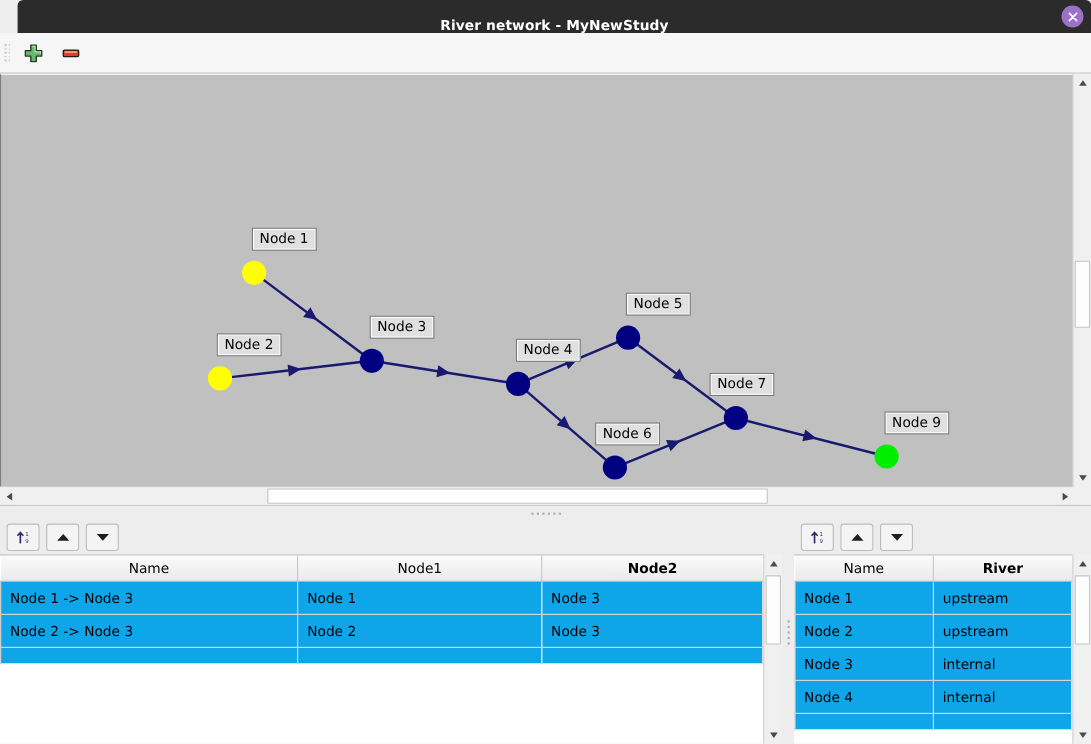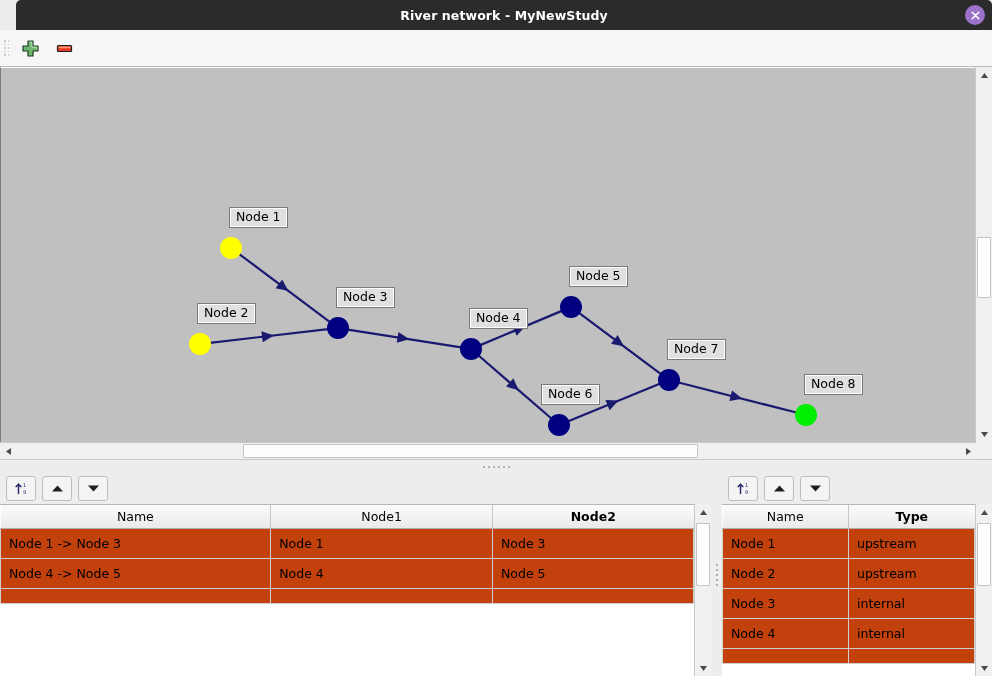--- a/index.html
+++ b/index.html
@@ -6,21 +6,21 @@
   body{
     width:992px;height:676px;overflow:hidden;
     font-family:"DejaVu Sans","Liberation Sans",sans-serif;
     font-size:12.5px;color:#000;background:#ededed;
   }
   .window{position:absolute;inset:0;display:flex;flex-direction:column;background:#ededed;}
 
   
   .titlebar{
     height:30px;flex:0 0 30px;background:#2b2b2b;color:#fff;
-    display:flex;align-items:center;justify-content:center;position:relative;
+    display:flex;align-items:flex-end;justify-content:center;position:relative;
     border-top-left-radius:5px;border-top-right-radius:5px;margin-left:16px;
   }
   .titlebar .title{font-size:12.5px;font-weight:bold;letter-spacing:.1px;}
   .close-btn{
     position:absolute;right:7px;top:50%;transform:translateY(-50%);
     width:20px;height:20px;border-radius:50%;background:#9b72c7;
     display:flex;align-items:center;justify-content:center;cursor:pointer;
   }
   .close-btn svg{display:block;}
 
@@ -92,21 +92,21 @@
                 border-top:1px solid #b6b6b6;background:#fff;}
   table.grid{border-collapse:collapse;width:100%;table-layout:fixed;}
   table.grid th{
     background:linear-gradient(#fbfbfb,#eaeaea);
     border-right:1px solid #c6c6c6;border-bottom:1px solid #b0b0b0;
     font-weight:normal;font-size:12.5px;height:23px;padding:0;text-align:center;color:#000;
   }
   table.grid th:last-child{border-right:none;font-weight:bold;}
   table.grid td{
     border-right:1px solid #cfcfcf;border-bottom:1px solid #cfcfcf;
-    height:29px;padding:0 8px;font-size:12.5px;color:#000;background:#c2410c;
+    height:29px;padding:0 8px;font-size:12.5px;color:#000;background:#0ea5e9;
     overflow:hidden;white-space:nowrap;text-overflow:ellipsis;
   }
   table.grid td:first-child{border-left:1px solid #cfcfcf;}
   table.grid tr.empty td{height:14px;}
   .grid-filler{flex:1 1 auto;background:#fff;}
 </style>
 </head>
 <body>
 
 <div class="window">
@@ -186,22 +186,22 @@
               <circle cx="805" cy="347" r="11" fill="#00ee00"></circle>
             </g>
         </svg>
         <div id="labels-layer">
             <div class="node-label" style="left: 228px; top: 139px;">Node 1</div>
             <div class="node-label" style="left: 196px; top: 235px;">Node 2</div>
             <div class="node-label" style="left: 335px; top: 219px;">Node 3</div>
             <div class="node-label" style="left: 468px; top: 240px;">Node 4</div>
             <div class="node-label" style="left: 568px; top: 198px;">Node 5</div>
             <div class="node-label" style="left: 540px; top: 316px;">Node 6</div>
-            <div class="node-label" style="left: 666px; top: 271px;">Node 7</div>
-            <div class="node-label" style="left: 803px; top: 306px;">Node 8</div>
+            <div class="node-label" style="left: 644px; top: 271px;">Node 7</div>
+            <div class="node-label" style="left: 803px; top: 306px;">Node 9</div>
           </div>
       </div>
 
       <div class="vsb">
         <div class="sb-btn">
           <svg width="9" height="7" viewBox="0 0 9 7">
             <path d="M4.5 1 L8 6 H1 Z" fill="#4a4a4a"></path>
           </svg>
         </div>
         <div class="sb-track">
@@ -283,23 +283,23 @@
                   <th>Node2</th>
                 </tr>
               </thead>
             <tbody id="reach-body">
                 <tr>
                   <td>Node 1 -&gt; Node 3</td>
                   <td>Node 1</td>
                   <td>Node 3</td>
                 </tr>
                 <tr>
-                  <td>Node 4 -&gt; Node 5</td>
-                  <td>Node 4</td>
-                  <td>Node 5</td>
+                  <td>Node 2 -&gt; Node 3</td>
+                  <td>Node 2</td>
+                  <td>Node 3</td>
                 </tr>
                 <tr class="empty">
                   <td></td>
                   <td></td>
                   <td></td>
                 </tr>
               </tbody>
           </table>
           <div class="grid-filler"></div>
         </div>
@@ -354,21 +354,21 @@
       <div class="table-area">
         <div class="table-scroll">
           <table class="grid" id="node-table">
             <colgroup>
                 <col style="width:50%">
                 <col style="width:50%">
               </colgroup>
             <thead>
                 <tr id="node-head">
                   <th>Name</th>
-                  <th>Type</th>
+                  <th>River</th>
                 </tr>
               </thead>
             <tbody id="node-body">
                 <tr>
                   <td>Node 1</td>
                   <td>upstream</td>
                 </tr>
                 <tr>
                   <td>Node 2</td>
                   <td>upstream</td>

